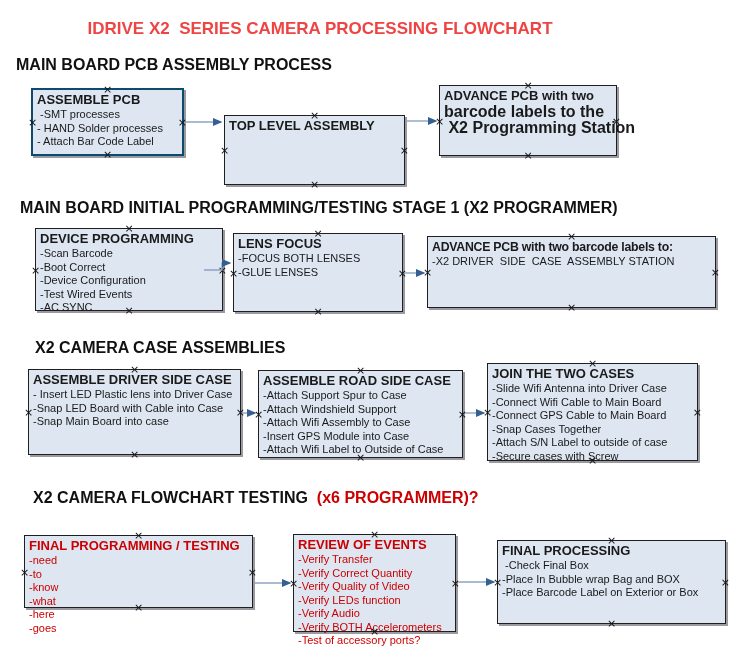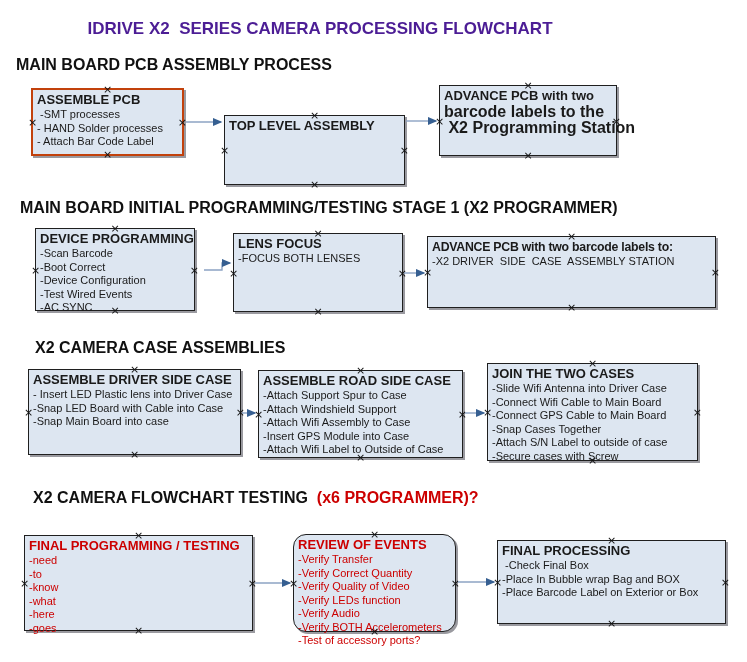--- a/index.html
+++ b/index.html
@@ -8,54 +8,54 @@
     --arrow-line:#8ca3c3;
     --arrow-head:#365f91;
   }
   html,body{margin:0;padding:0;background:#ffffff;}
   #canvas{
     position:relative;width:747px;height:662px;background:#ffffff;overflow:hidden;
     font-family:"Liberation Sans","DejaVu Sans",sans-serif;color:#1a1a1a;
   }
   .title{
     position:absolute;top:19px;left:0;width:640px;text-align:center;
-    font-size:17px;font-weight:bold;white-space:pre;color:#4c1d95;
+    font-size:17px;font-weight:bold;white-space:pre;color:#ef4444;
   }
   .heading{
     position:absolute;font-size:16px;font-weight:bold;white-space:pre;color:#111;
   }
   .heading .red-part{color:var(--red);}
   .h1{left:16px;top:56px;}
   .h2{left:20px;top:199px;}
   .h3{left:35px;top:339px;}
   .h4{left:33px;top:489px;}
   .flowbox{
     position:absolute;background:var(--fill);
     border:1.5px solid #1f1f1f;
     box-shadow:2px 2px 0 #9a9aa0;
     padding:2px 4px;box-sizing:border-box;
   }
-  .flowbox.gray-border{border:2px solid #c2410c;}
+  .flowbox.gray-border{border:2px solid #0c4a6e;}
   .btitle{font-size:13px;font-weight:bold;line-height:16px;white-space:pre;}
   .btitle.t-fit{font-size:12.3px;letter-spacing:-0.25px;}
   .line{font-size:11px;line-height:13.5px;white-space:pre;}
   .lines-bold .line{font-weight:bold;font-size:16px;line-height:16px;}
   .flowbox.red .btitle,.flowbox.red .line{color:var(--red);}
   
   .bA1{left:31px;top:88px;width:153px;height:68px;}
   .bA2{left:224px;top:87px;width:181px;height:70px;margin-top:28px;}
   .bA3{left:439px;top:85px;width:178px;height:71px;}
-  .bB1{left:35px;top:228px;width:160px;height:83px;}
+  .bB1{left:35px;top:228px;width:188px;height:83px;}
   .bB2{left:233px;top:233px;width:170px;height:79px;}
   .bB3{left:427px;top:236px;width:289px;height:72px;}
   .bC1{left:28px;top:369px;width:213px;height:86px;}
   .bC2{left:258px;top:370px;width:205px;height:88px;}
   .bC3{left:487px;top:363px;width:211px;height:98px;}
-  .bD1{left:24px;top:535px;width:229px;height:96px;}
-  .bD2{left:293px;top:534px;width:163px;height:98px;border-radius:13px;}
+  .bD1{left:24px;top:535px;width:229px;height:73px;}
+  .bD2{left:293px;top:534px;width:163px;height:98px;}
   .bD3{left:497px;top:540px;width:229px;height:84px;}
   
   .xmark{position:absolute;font-size:11px;line-height:1;color:#111;pointer-events:none;
          font-family:"DejaVu Sans",sans-serif;}
   .xm-t{top:-6px;left:50%;transform:translateX(-50%);}
   .xm-b{bottom:-6px;left:50%;transform:translateX(-50%);}
   .xm-l{left:-5px;top:50%;transform:translateY(-50%);}
   .xm-r{right:-5px;top:50%;transform:translateY(-50%);}
   #connectors{position:absolute;left:0;top:0;pointer-events:none;}
   #connectors .c{stroke:var(--arrow-line);stroke-width:1.4;fill:none;pointer-events:stroke;}
@@ -117,20 +117,21 @@
       </div>
   <span class="xmark xm-t">×</span>
       <span class="xmark xm-b">×</span>
       <span class="xmark xm-l">×</span>
       <span class="xmark xm-r">×</span>
     </div>
   <div class="flowbox bB2">
     <div class="btitle">LENS FOCUS</div>
     <div class="lines">
         <div class="line">-FOCUS BOTH LENSES</div>
+        <div class="line">-GLUE LENSES</div>
       </div>
   <span class="xmark xm-t">×</span>
       <span class="xmark xm-b">×</span>
       <span class="xmark xm-l">×</span>
       <span class="xmark xm-r">×</span>
     </div>
   <div class="flowbox bB3">
     <div class="btitle t-fit">ADVANCE PCB with two barcode labels to:</div>
     <div class="lines">
         <div class="line">-X2 DRIVER  SIDE  CASE  ASSEMBLY STATION</div>

